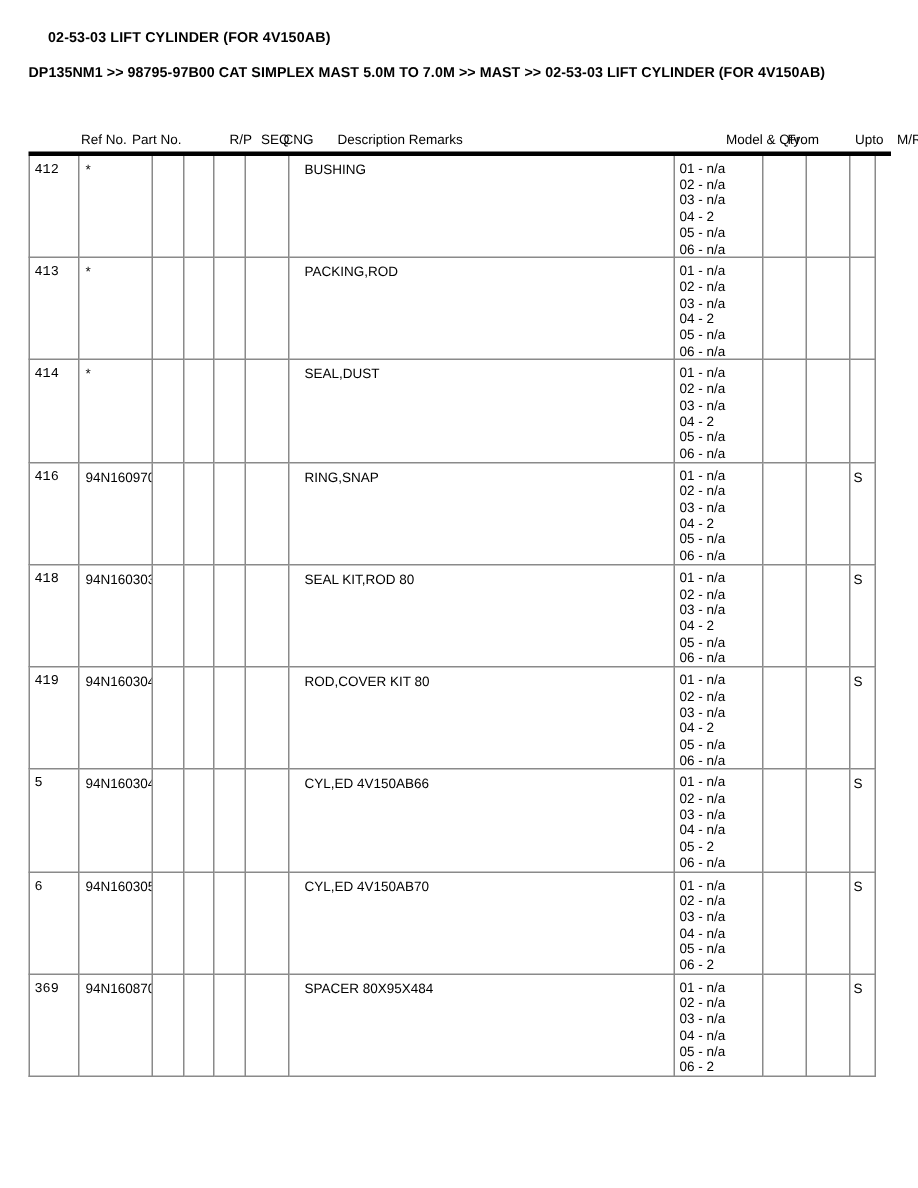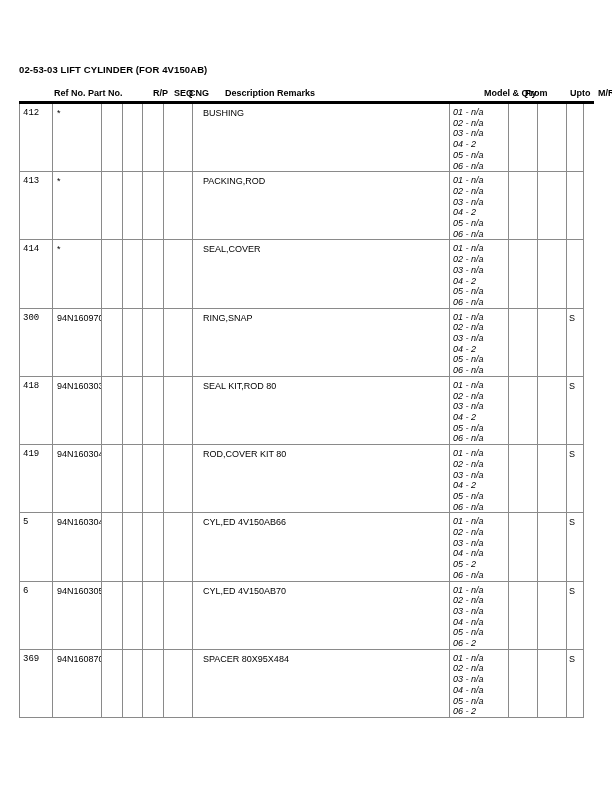--- a/index.html
+++ b/index.html
@@ -1,60 +1,61 @@
 <!DOCTYPE html>
 <html><head>
 <meta charset="utf-8">
 <style>
   html,body{margin:0;padding:0;background:#ffffff;}
   .page{
     position:relative;width:612px;height:792px;background:#fff;overflow:hidden;
     font-family:"Liberation Sans", sans-serif;color:#000;
   }
   .title{
-    position:absolute;left:19px;top:20px;font-size:9.5px;font-weight:bold;
-    white-space:nowrap;letter-spacing:0.1px;margin-top:44px;
+    position:absolute;left:32px;top:20px;font-size:9.5px;font-weight:bold;
+    white-space:nowrap;letter-spacing:0.1px;
   }
   .breadcrumb{
     position:absolute;left:19px;top:43px;font-size:9.5px;font-weight:bold;
     white-space:nowrap;letter-spacing:0.05px;
   }
   .thead span{
-    position:absolute;top:88px;font-size:9px;font-weight:bold;white-space:nowrap;padding-left:32px;
+    position:absolute;top:88px;font-size:9px;font-weight:normal;white-space:nowrap;padding-left:32px;
   }
   .h-ref{left:22px}.h-part{left:56px}.h-rp{left:121px}.h-seq{left:142px}
   .h-cng{left:157px}.h-desc{left:193px}.h-model{left:452px}.h-from{left:493px}
   .h-upto{left:538px}.h-mr{left:566px}
   .rule{
     position:absolute;left:19px;top:101px;width:575px;height:2.5px;background:#000;
   }
   .grid-table{
     position:absolute;left:19px;top:104px;width:564px;
     border-collapse:collapse;table-layout:fixed;
   }
   .grid-table td{
     border:1px solid #8a8a8a;vertical-align:top;padding:0;
     font-size:9px;line-height:10.7px;overflow:hidden;white-space:nowrap;
   }
   .grid-table tr{height:67.5px;}
   .grid-table tr:first-child td{border-top:none;}
   .c-ref{padding:4px 0 0 3px !important;font-family:Liberation Mono, monospace;}
   .c-part{padding:4px 0 0 4px !important;}
   .c-desc{padding:4px 0 0 10px !important;margin-top:16px;}
-  .c-qty{padding:3px 0 0 3px !important;font-style:italic;}
+  .c-qty{padding:3px 0 0 3px !important;}
   .c-mr{padding:4px 0 0 2px !important;}
   .qline{line-height:10.7px;}
 </style>
 </head>
 <body>
 
 <div class="page">
 
   <div class="title">02-53-03 LIFT CYLINDER (FOR 4V150AB)</div>
 
+  <div class="breadcrumb">DP135NM1 &gt;&gt; 98795-97B00 CAT SIMPLEX MAST 5.0M TO 7.0M &gt;&gt; MAST &gt;&gt; 02-53-03 LIFT CYLINDER (FOR 4V150AB)</div>
 
   <div class="thead">
     <span class="h-ref">Ref No.</span>
     <span class="h-part">Part No.</span>
     <span class="h-rp">R/P</span>
     <span class="h-seq">SEQ</span>
     <span class="h-cng">CNG</span>
     <span class="h-desc">Description Remarks</span>
     <span class="h-model">Model &amp; Qty</span>
     <span class="h-from">From</span>
@@ -121,36 +122,36 @@
       <td class="c-mr"></td>
     </tr>
 
     <tr>
       <td class="c-ref">414</td>
       <td class="c-part">*</td>
       <td></td>
       <td></td>
       <td></td>
       <td></td>
-      <td class="c-desc">SEAL,COVER</td>
+      <td class="c-desc">SEAL,DUST</td>
       <td class="c-qty">
             <div class="qline">01 - n/a</div>
             <div class="qline">02 - n/a</div>
             <div class="qline">03 - n/a</div>
             <div class="qline">04 - 2</div>
             <div class="qline">05 - n/a</div>
             <div class="qline">06 - n/a</div>
           </td>
       <td></td>
       <td></td>
       <td class="c-mr"></td>
     </tr>
 
     <tr>
-      <td class="c-ref">300</td>
+      <td class="c-ref">416</td>
       <td class="c-part">94N1609700</td>
       <td></td>
       <td></td>
       <td></td>
       <td></td>
       <td class="c-desc">RING,SNAP</td>
       <td class="c-qty">
             <div class="qline">01 - n/a</div>
             <div class="qline">02 - n/a</div>
             <div class="qline">03 - n/a</div>

